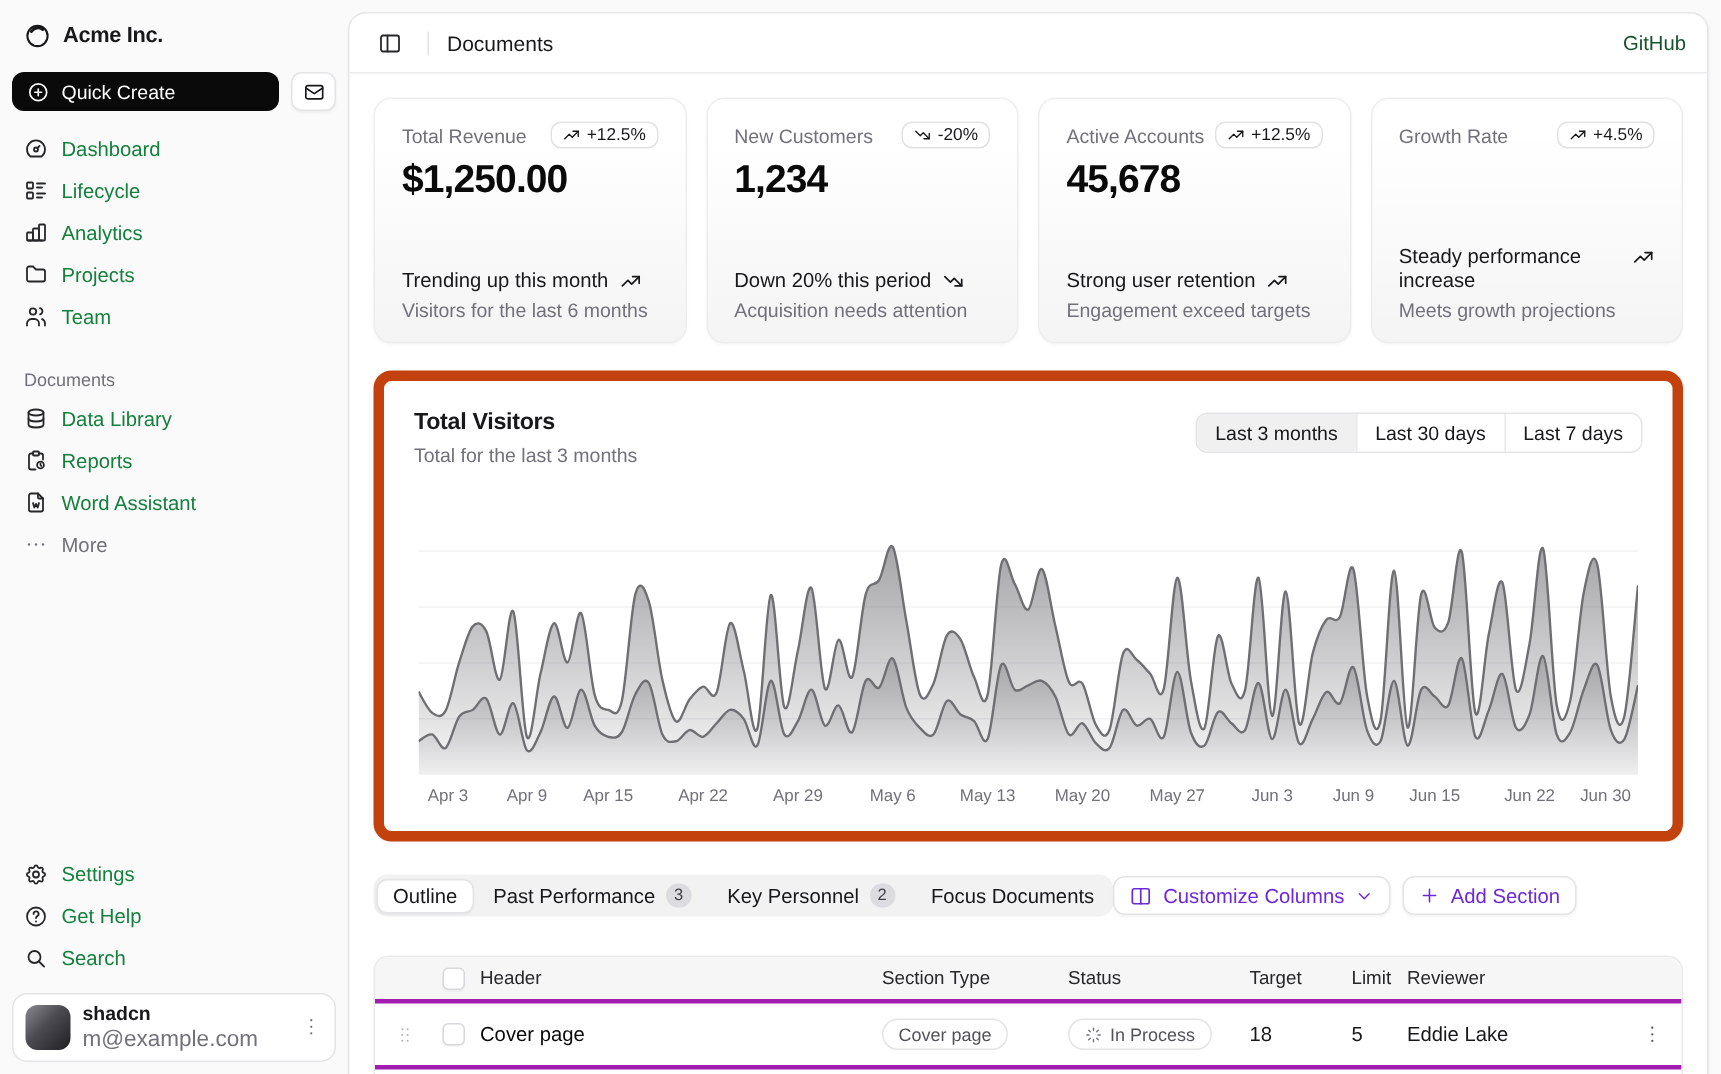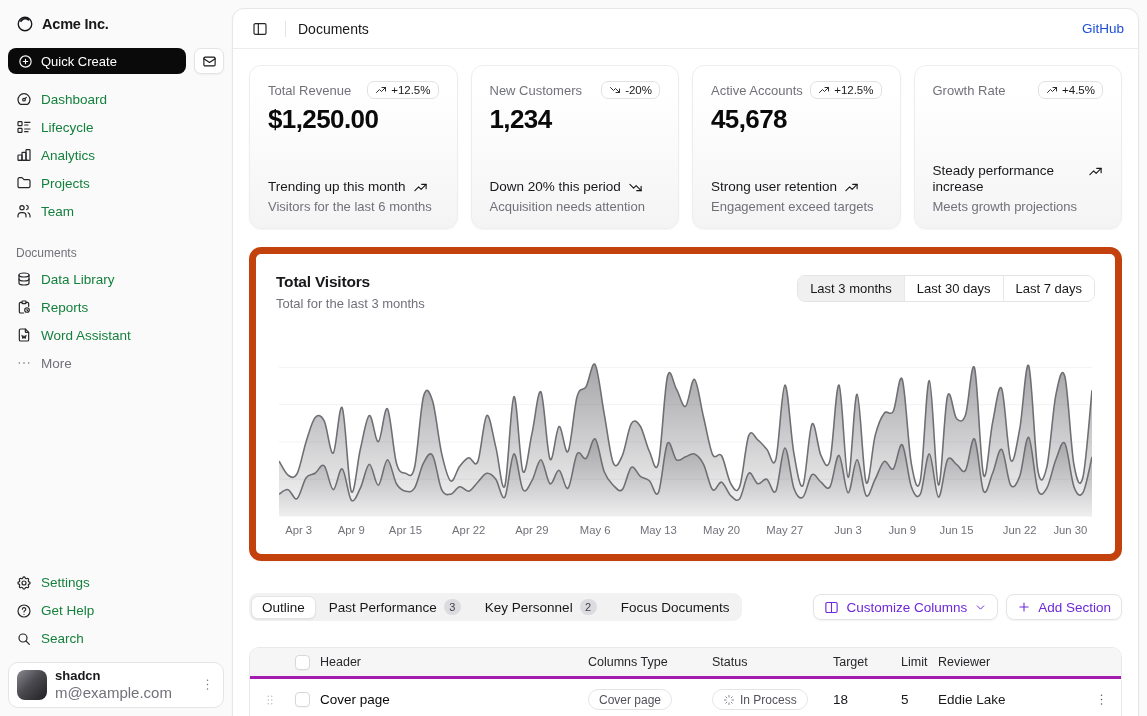--- a/index.html
+++ b/index.html
@@ -34,21 +34,21 @@
   .user-name { font-size:13px; font-weight:600; }
   .user-email { font-size:15px; color:#71717a; }
   .muted { color:#71717a; }
 
   
   .main { position:absolute; left:232px; top:8px; width:907px; height:780px; background:#fff; border:1px solid #e7e7ea; border-radius:12px; box-shadow:0 1px 2px rgba(0,0,0,.05); overflow:hidden; }
   .site-header { height:40px; display:flex; align-items:center; gap:8px; padding:0 14px; border-bottom:1px solid #ececef; }
   .icon-btn { display:flex; align-items:center; justify-content:center; width:26px; height:26px; border:none; background:transparent; border-radius:6px; color:#27272a; cursor:pointer; }
   .v-sep { width:1px; height:16px; background:#e4e4e7; margin:0 4px; }
   .page-title { font-size:14px; font-weight:500; }
-  .gh-link { margin-left:auto; font-size:13.5px; font-weight:500; color:#1d4ed8; text-decoration:none; cursor:pointer; }
+  .gh-link { margin-left:auto; font-size:13.5px; font-weight:500; color:#14532d; text-decoration:none; cursor:pointer; }
 
   .content { padding:16px; }
 
   
   .cards-grid { display:grid; grid-template-columns:repeat(4,1fr); gap:13px; }
   .m-card { height:164px; display:flex; flex-direction:column; border:1px solid #ededf0; border-radius:12px; padding:15px 18px 14px; background:linear-gradient(to top,#f4f4f5,#ffffff 85%); box-shadow:0 1px 2px rgba(0,0,0,.04); }
   .m-top { display:flex; align-items:flex-start; justify-content:space-between; gap:6px; }
   .m-label { font-size:13px; color:#71717a; padding-top:2px; }
   .m-badge { display:inline-flex; align-items:center; gap:4px; border:1px solid #e2e2e5; border-radius:7px; padding:2px 7px; font-size:11.5px; color:#18181b; background:rgba(255,255,255,.55); white-space:nowrap; }
   .m-value { margin-top:5px; font-size:26px; font-weight:600; letter-spacing:-.6px; color:#0a0a0a; }
@@ -63,21 +63,21 @@
   .chart-title { font-size:15.5px; font-weight:600; letter-spacing:-.2px; }
   .chart-sub { margin-top:5px; font-size:13px; color:#71717a; }
   .range-group { position:absolute; top:21px; right:20px; display:flex; border:1px solid #e4e4e7; border-radius:8px; overflow:hidden; background:#fff; }
   .range-btn { padding:5px 12px; font-size:13px; font-family:inherit; color:#18181b; background:#fff; border:none; border-left:1px solid #e8e8ea; cursor:pointer; white-space:nowrap; }
   .range-btn:first-child { border-left:none; }
   .range-btn.active { background:#f0f0f1; }
   .chart-body { padding:19px 23px 0; }
   .chart-body svg { display:block; width:100%; height:auto; }
 
   
-  .list-toolbar { margin-top:32px; display:flex; align-items:center; justify-content:space-between; }
+  .list-toolbar { margin-top:22px; display:flex; align-items:center; }
   .tabs { display:inline-flex; align-items:center; background:#f2f2f3; border-radius:9px; padding:2px; gap:2px; }
   .tab { display:inline-flex; align-items:center; gap:7px; padding:3px 10px; border:1px solid transparent; border-radius:7px; background:transparent; font-size:13.5px; font-family:inherit; color:#18181b; cursor:pointer; white-space:nowrap; }
   .tab.active { background:#fff; border-color:#e4e4e7; box-shadow:0 1px 2px rgba(0,0,0,.06); }
   .tab-badge { display:inline-flex; align-items:center; justify-content:center; min-width:17px; height:16px; padding:0 5px; border-radius:999px; background:#dcdce0; font-size:11px; color:#3f3f46; }
   .toolbar-btns { display:flex; gap:8px; }
   .btn-outline { display:inline-flex; align-items:center; gap:7px; padding:4.5px 10px; background:#fff; border:1px solid #e4e4e7; border-radius:8px; font-size:13.5px; font-weight:500; font-family:inherit; color:#6d28d9; box-shadow:0 1px 2px rgba(0,0,0,.05); cursor:pointer; white-space:nowrap; }
 
   
   .table { margin-top:26px; border:1px solid #e9e9ec; border-radius:10px; overflow:hidden; background:#fff; }
   .tr, .thead { display:grid; grid-template-columns:40px 30px 268px 124px 114px 68px 44px 143px 1fr; align-items:center; }
@@ -494,21 +494,21 @@
       </div>
     </section>
 
     <section class="table">
       <div class="thead" id="thead">
         <div class="th"></div>
         <div class="th">
           <span class="checkbox"></span>
         </div>
       <div class="th">Header</div>
-          <div class="th">Columns Type</div>
+          <div class="th">Section Type</div>
           <div class="th">Status</div>
           <div class="th num">Target</div>
           <div class="th num">Limit</div>
           <div class="th">Reviewer</div>
           <div class="th"></div>
         </div>
       <div class="tr">
         <div class="td td-drag">
           <span class="icon i14">
               <svg viewBox="0 0 24 24" fill="none" stroke="currentColor" stroke-width="1.8" stroke-linecap="round" stroke-linejoin="round">

